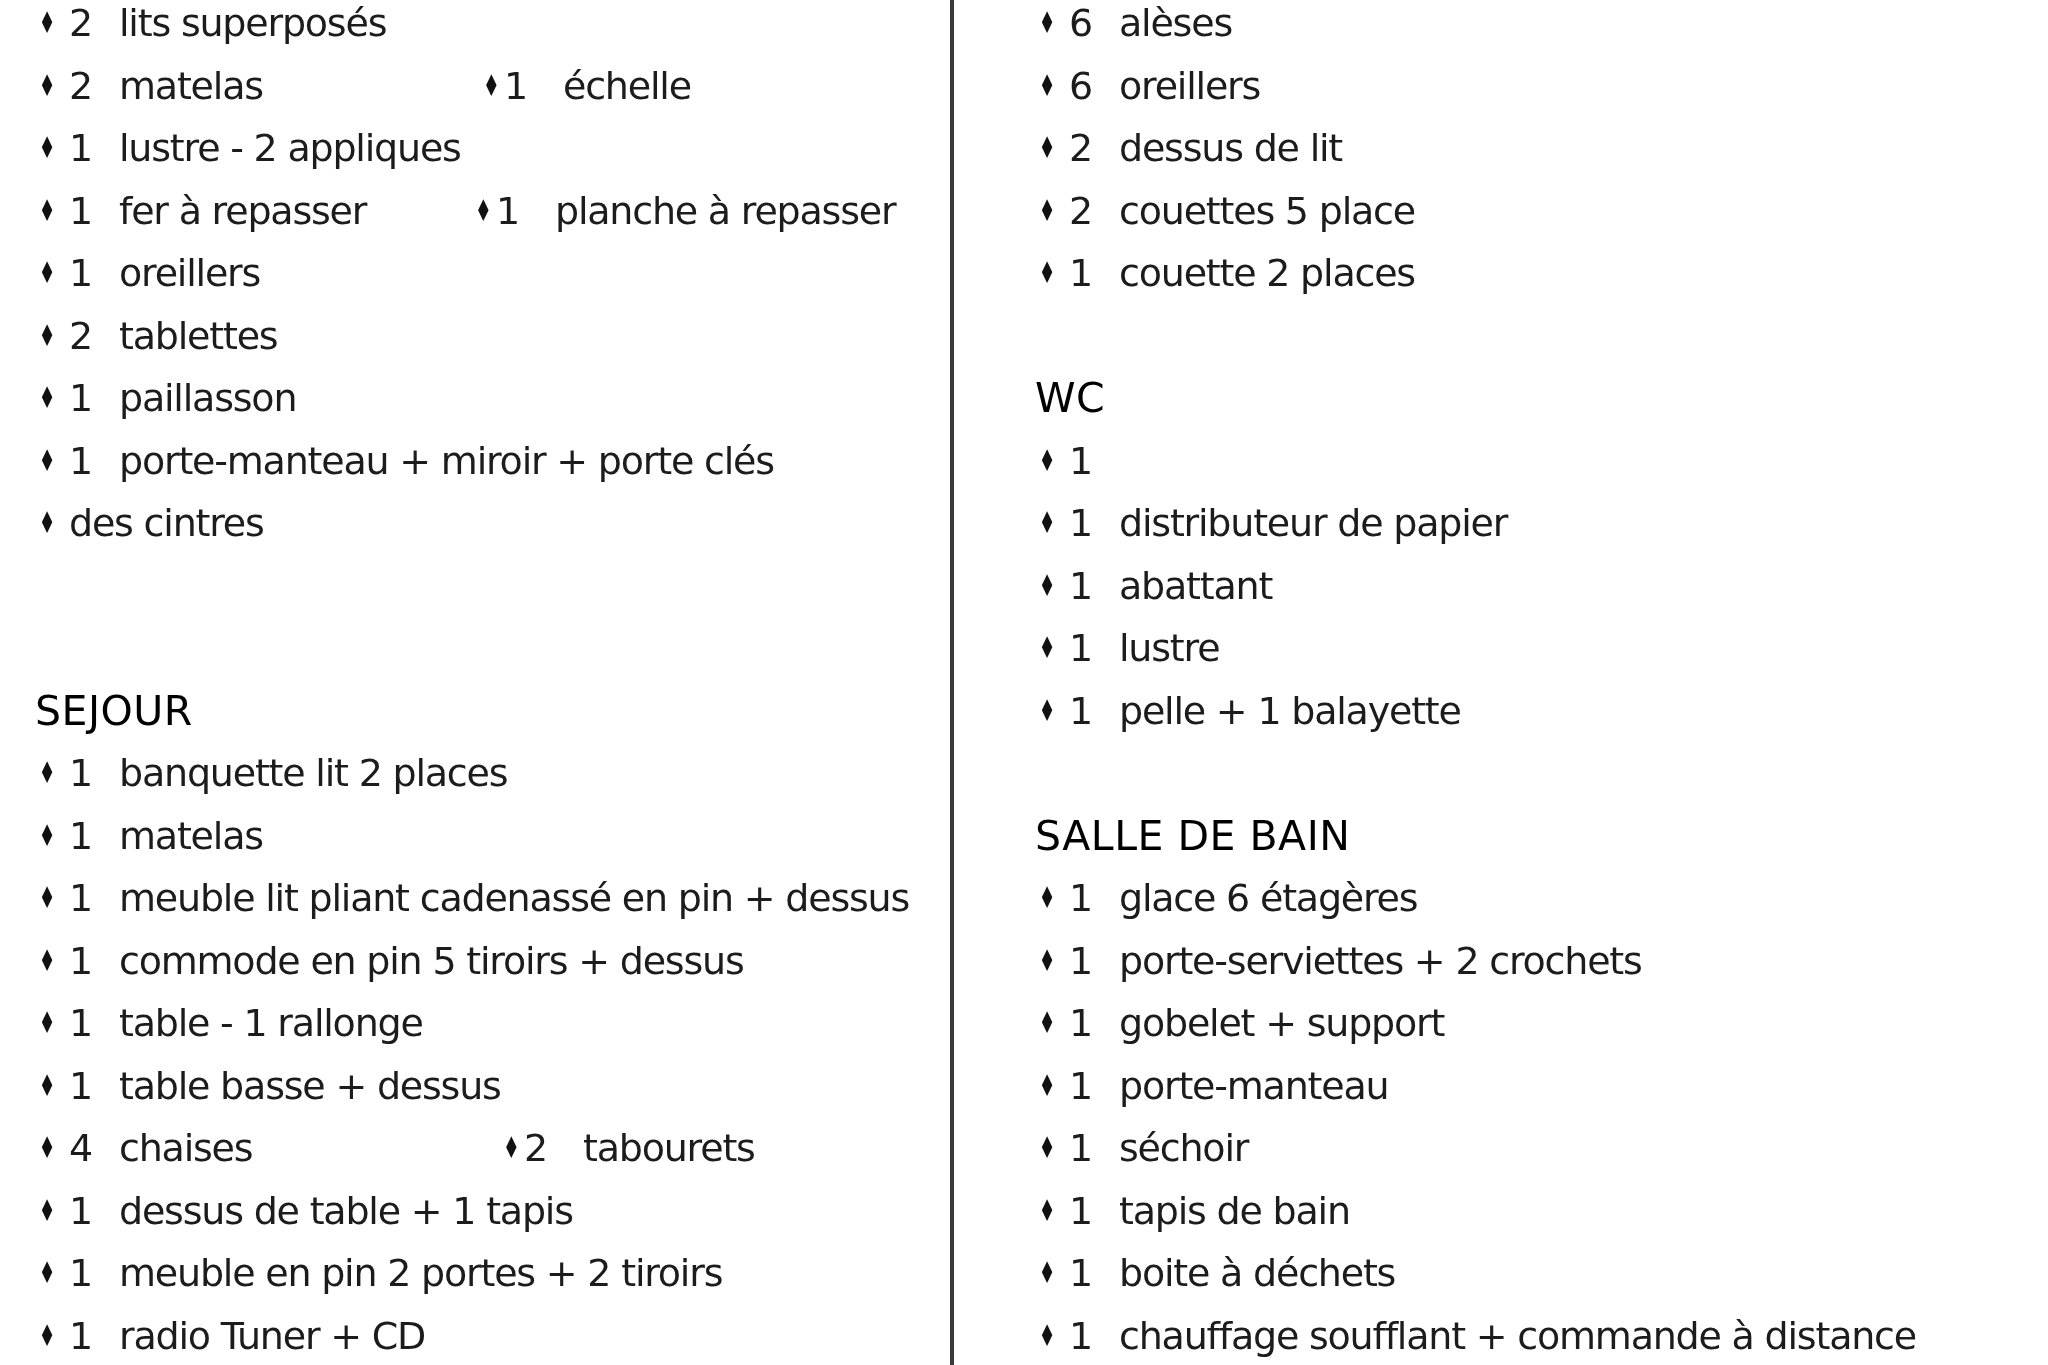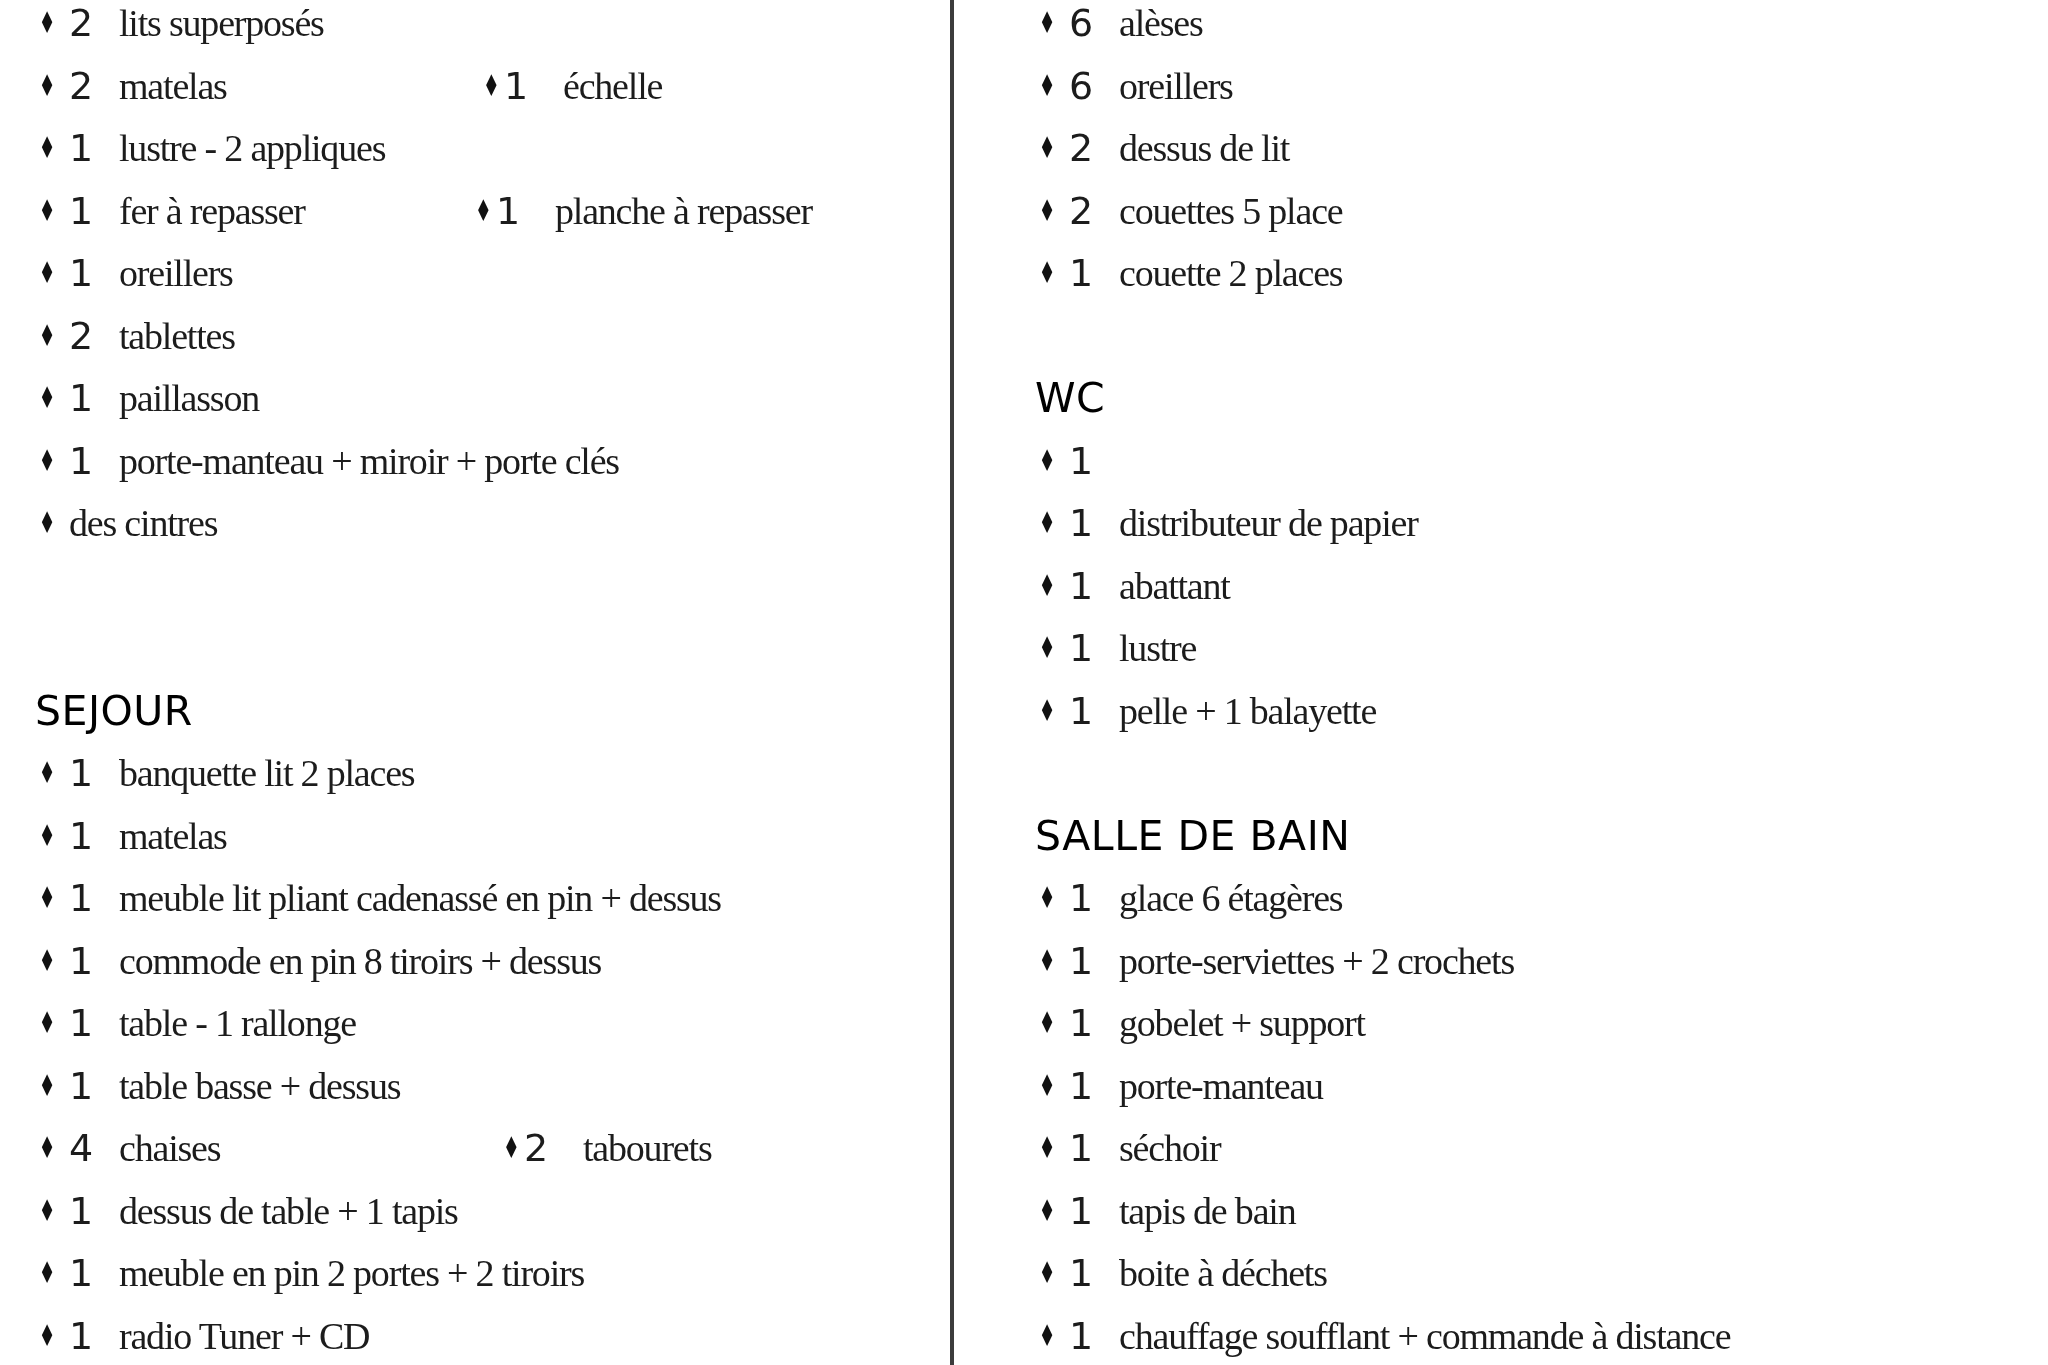--- a/index.html
+++ b/index.html
@@ -47,21 +47,20 @@
   .qty {
     flex: 0 0 auto;
     min-width: 36px;
     margin-right: 14px;
     font-size: 38px;
     letter-spacing: -1.2px;
   }
   .label {
     font-size: 38px;
     letter-spacing: -1.2px;
-    font-family: Liberation Serif, serif;
   }
   .header {
     font-size: 41px;
     letter-spacing: .5px;
     color: #000000;
   }
   .extra {
     position: absolute;
     top: 0; height: 100%;
     display: flex;
@@ -164,21 +163,21 @@
 
     <div class="line">
       <span class="bullet">♦</span>
       <span class="qty">1</span>
       <span class="label">meuble lit pliant cadenassé en pin + dessus</span>
     </div>
 
     <div class="line">
       <span class="bullet">♦</span>
       <span class="qty">1</span>
-      <span class="label">commode en pin 8 tiroirs + dessus</span>
+      <span class="label">commode en pin 5 tiroirs + dessus</span>
     </div>
 
     <div class="line">
       <span class="bullet">♦</span>
       <span class="qty">1</span>
       <span class="label">table - 1 rallonge</span>
     </div>
 
     <div class="line">
       <span class="bullet">♦</span>

